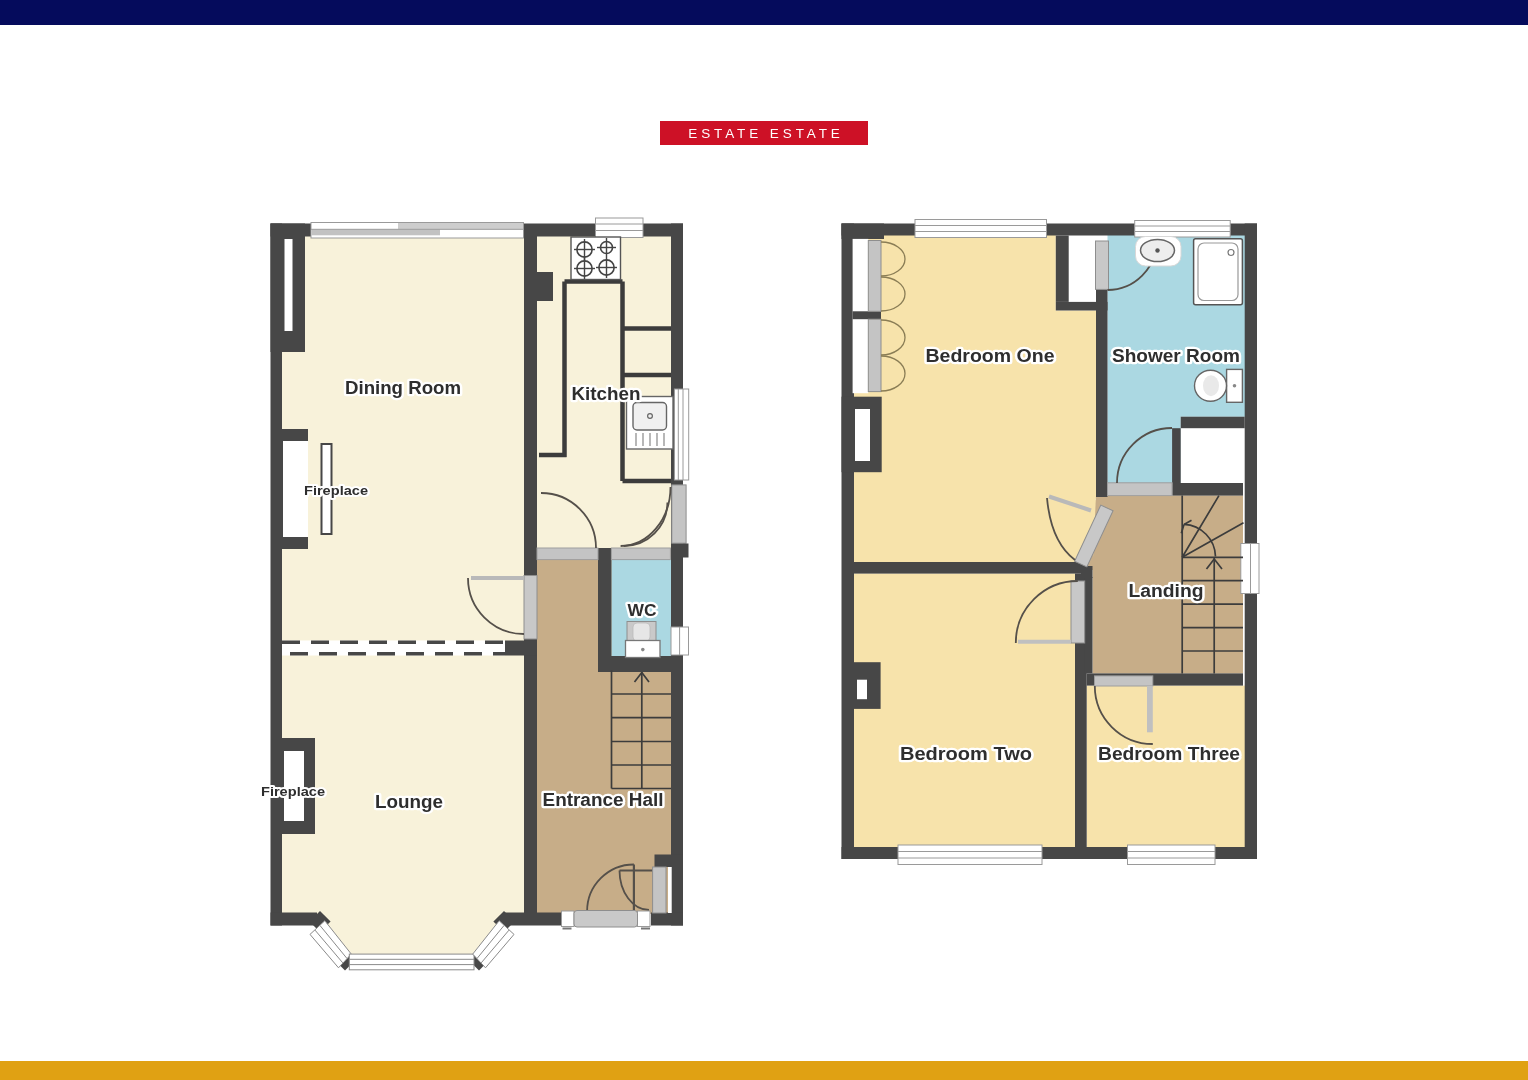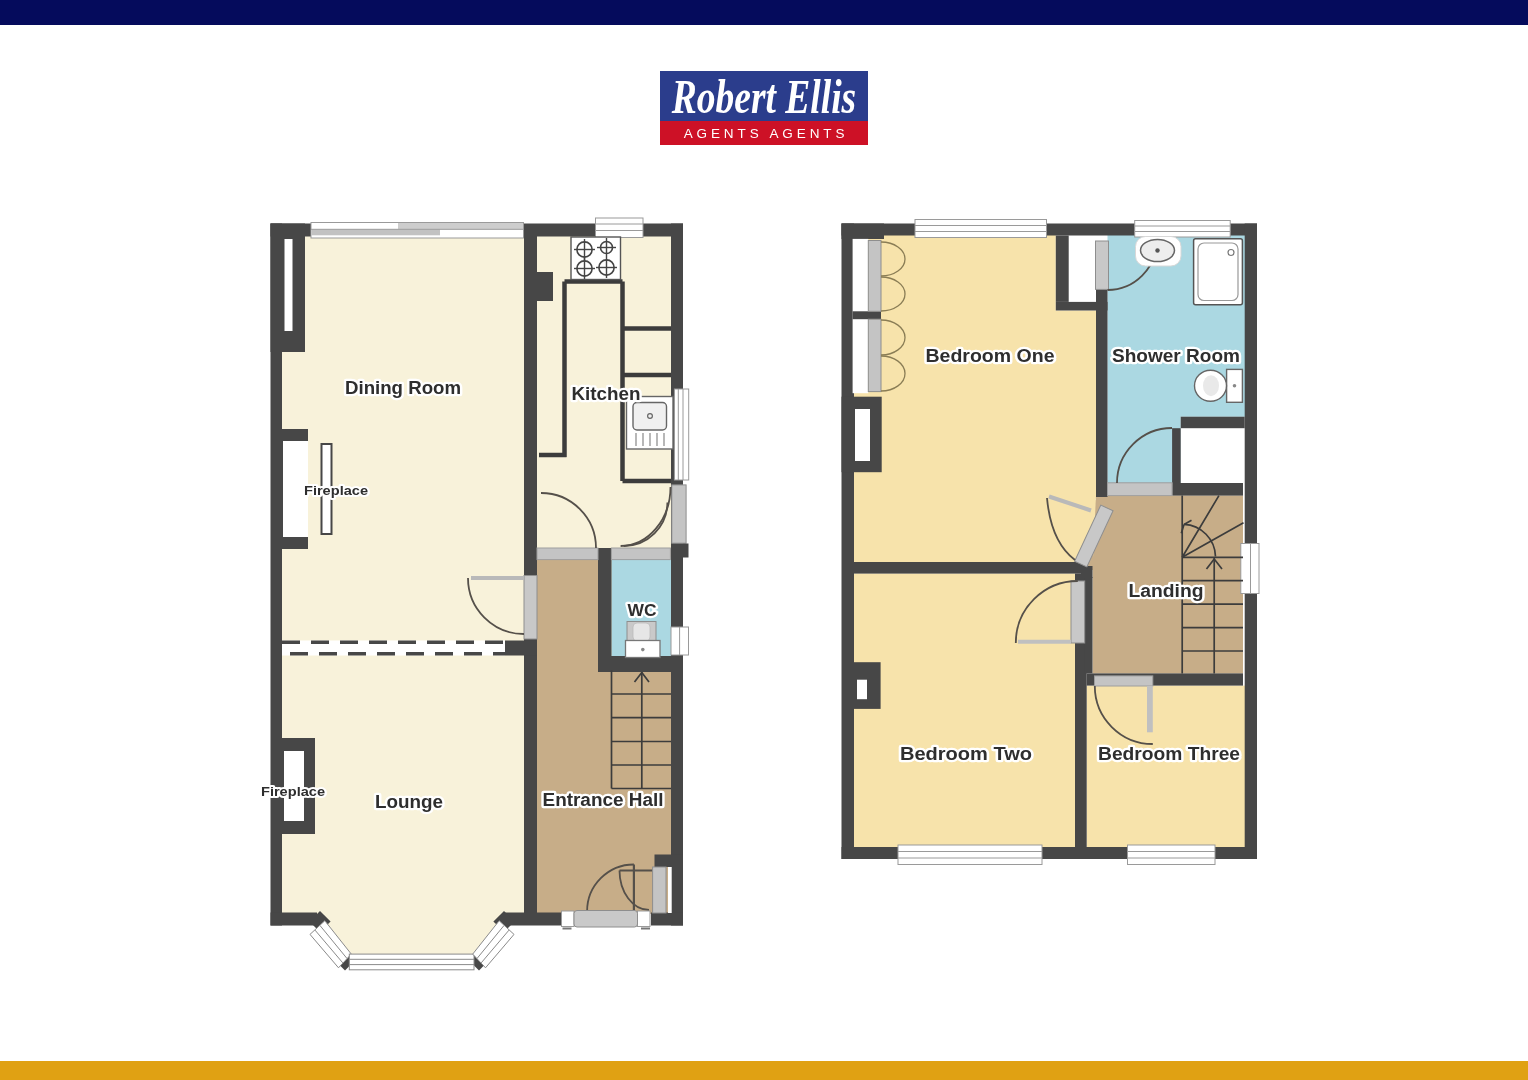--- a/index.html
+++ b/index.html
@@ -6,23 +6,22 @@
 #page{position:relative;width:1528px;height:1080px;background:#ffffff;}
 </style>
 </head>
 <body>
 <div id="page">
 
 <div style="position:absolute;left:0;top:0;width:1528px;height:25px;background:#050b5c;"></div>
 
 <div style="position:absolute;left:0;top:1061px;width:1528px;height:19px;background:#e0a113;"></div>
 
-<div style="position:absolute;left:660px;top:71px;width:208px;height:50px;background:#2b3d8c;color:#ffffff;font-family:'Liberation Serif',serif;font-style:italic;font-weight:bold;font-size:37.5px;text-align:center;line-height:54px;letter-spacing:0px;"><span style="display:inline-block;transform:scaleY(1.27);transform-origin:50% 54%;">Robert&nbsp;Ellis</span></div>
-
-<div style="position:absolute;left:660px;top:121px;width:208px;height:24px;background:#cd1126;color:#ffffff;font-family:'Liberation Sans',sans-serif;font-size:13.5px;text-align:center;line-height:25px;letter-spacing:3.9px;text-indent:4px;">AGENTS AGENTS</div>
+
+<div style="position:absolute;left:660px;top:121px;width:208px;height:24px;background:#cd1126;color:#ffffff;font-family:'Liberation Sans',sans-serif;font-size:13.5px;text-align:center;line-height:25px;letter-spacing:3.9px;text-indent:4px;">ESTATE ESTATE</div>
 <svg width="1528" height="1080" viewBox="0 0 1528 1080" style="position:absolute;left:0;top:0;">
 
 <g id="ground">
 
 <rect x="277" y="231" width="252" height="415" fill="#f8f2da"></rect>
 
 <g>
           <rect x="277" y="648" width="252" height="268" fill="#f8f2da"></rect>
 <polygon points="317,912 507,912 499.2,920.7 472.7,954.1 351.3,954.1 324.8,920.7" fill="#f8f2da"></polygon>
         </g>

